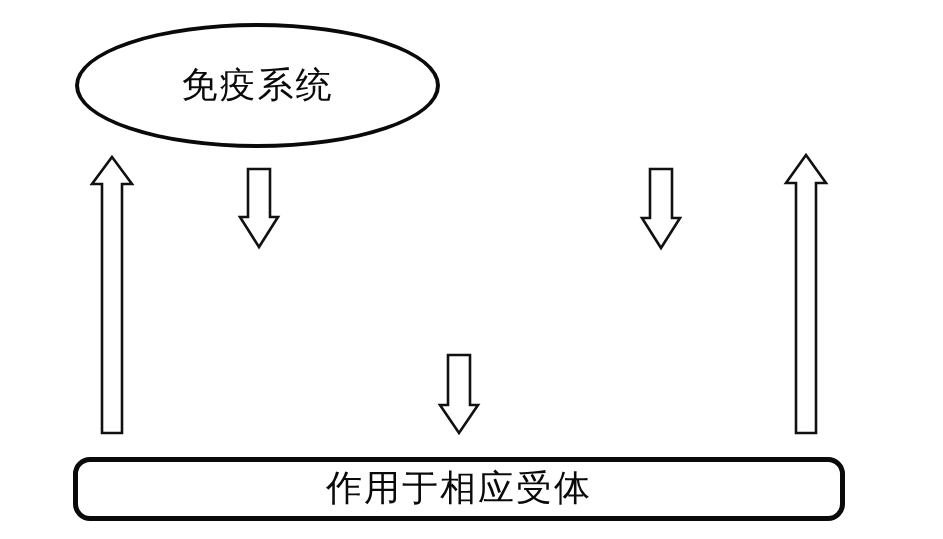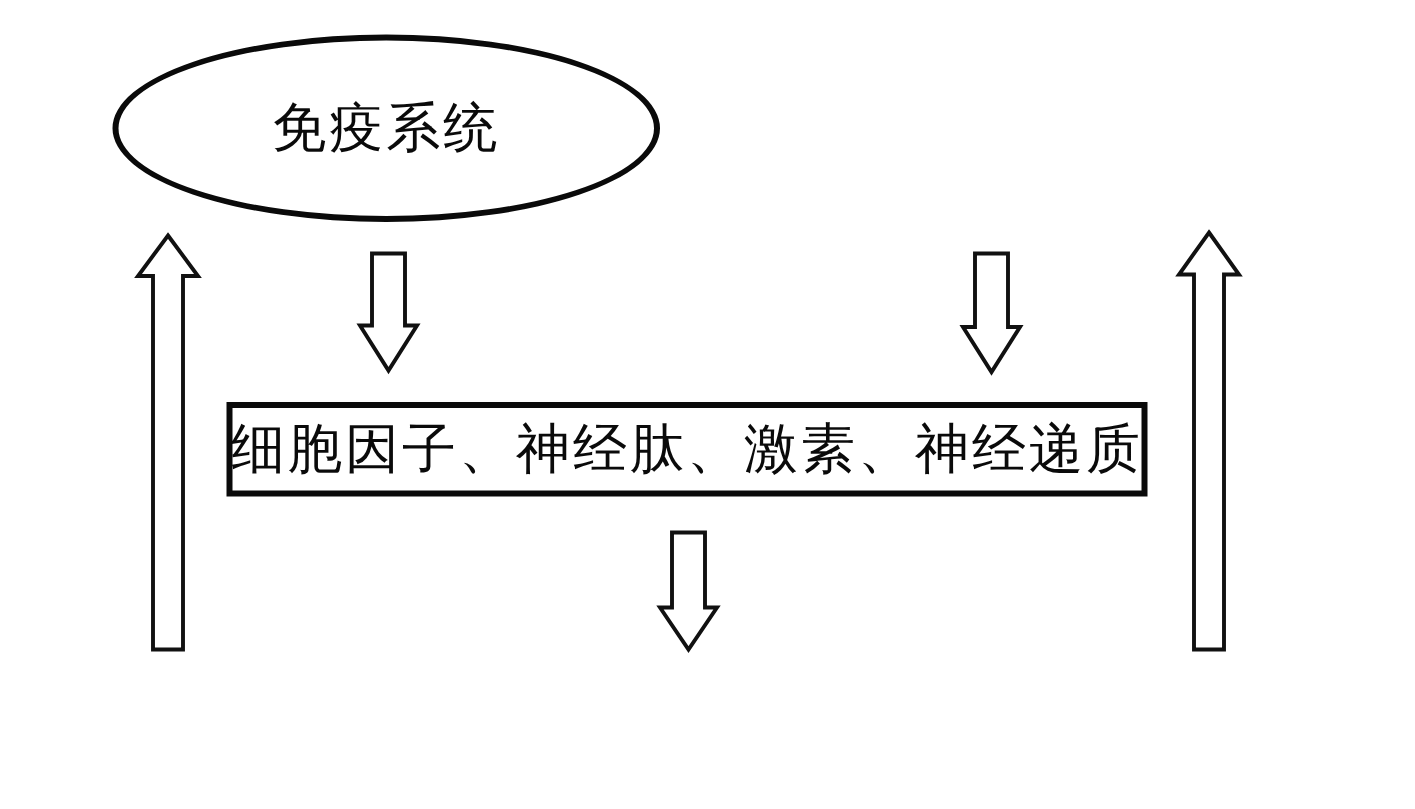--- a/index.html
+++ b/index.html
@@ -79,18 +79,18 @@
     <polygon points="650,169 672,169 672,218 680,218 661,248 642,218 650,218"></polygon>
 
     <polygon points="448,355 470,355 470,405 478,405 459,433 440,405 448,405"></polygon>
   </svg>
 
   <div class="node ellipse ellipse-immune">
     <span class="label">免疫系统</span>
   </div>
 
 
-  <div class="node rect-mediators">
-    <span class="label">细胞因子、神经肽、激素、神经递质</span>
+
+  <div class="node round-receptors">
+    <span class="label">作用于相应受体</span>
   </div>
-
 
 </div>
 
 </body></html>

